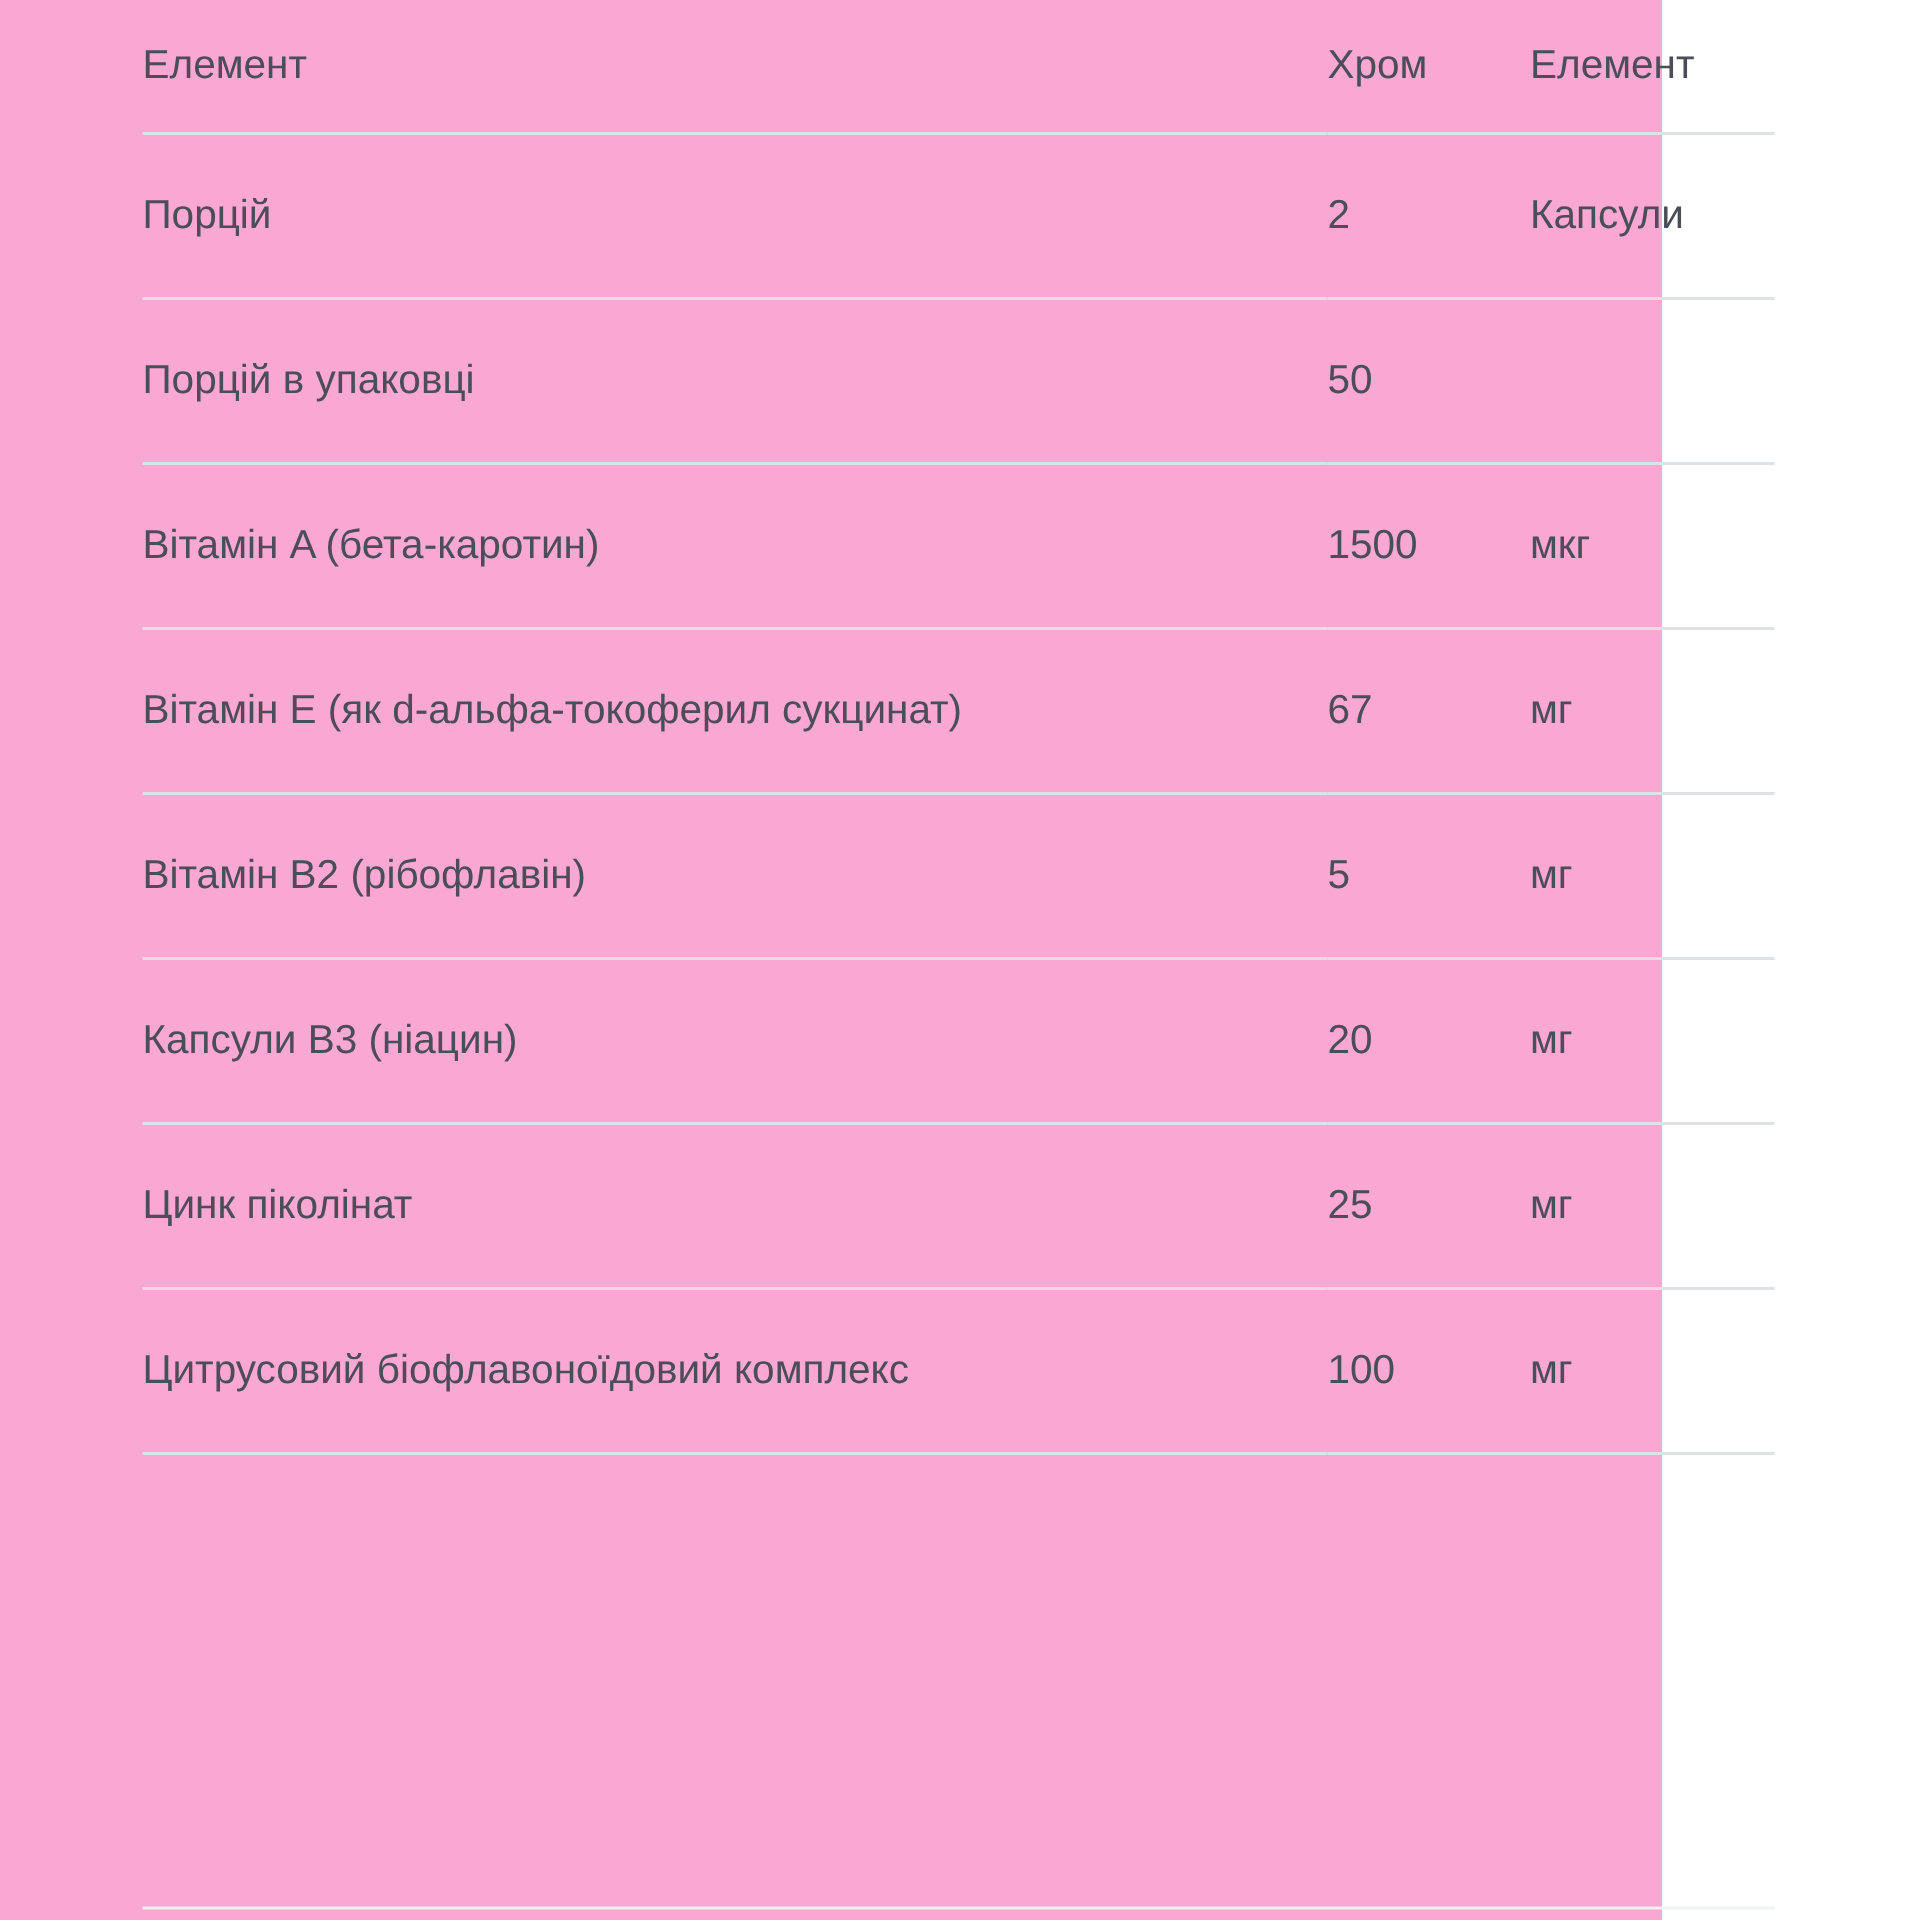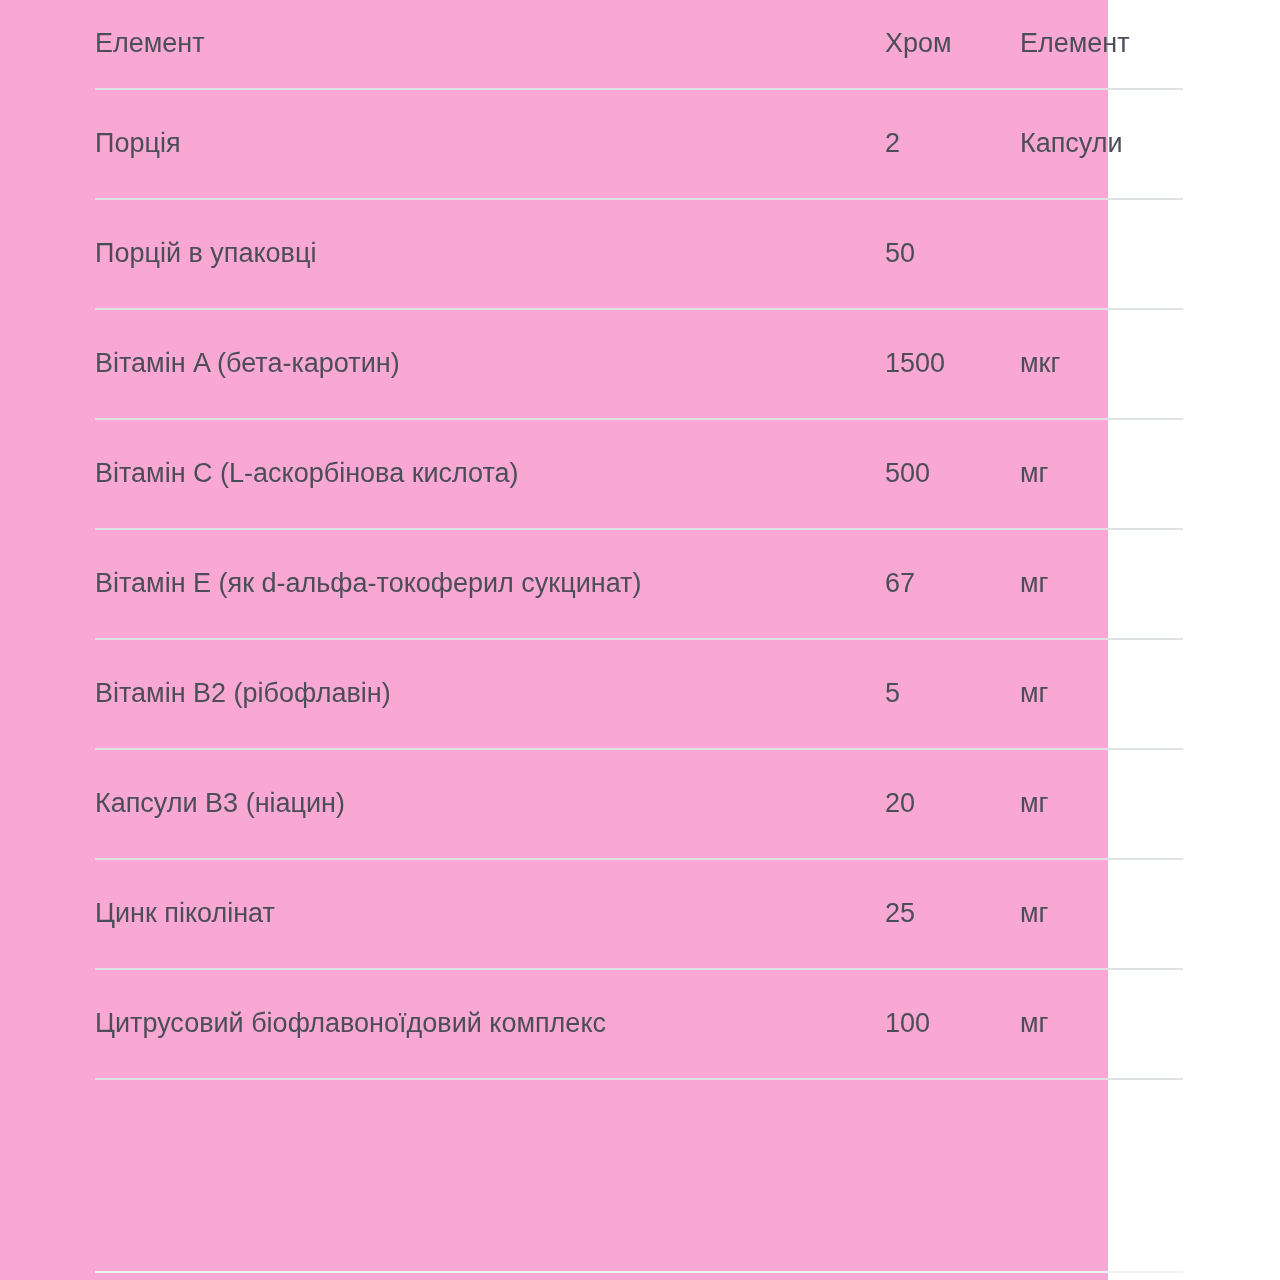--- a/index.html
+++ b/index.html
@@ -93,38 +93,33 @@
     </colgroup>
     <thead>
       <tr>
         <th class="head-element">Елемент</th>
         <th class="head-weight">Хром</th>
         <th class="head-unit">Елемент</th>
       </tr>
     </thead>
     <tbody>
       <tr>
-        <td class="cell-element">Порція</td>
+        <td class="cell-element">Порцій</td>
         <td class="cell-weight">2</td>
         <td class="cell-unit">Капсули</td>
       </tr>
       <tr>
         <td class="cell-element">Порцій в упаковці</td>
         <td class="cell-weight">50</td>
         <td class="cell-unit"></td>
       </tr>
       <tr>
         <td class="cell-element">Вітамін A (бета-каротин)</td>
         <td class="cell-weight">1500</td>
         <td class="cell-unit">мкг</td>
-      </tr>
-      <tr>
-        <td class="cell-element">Вітамін C (L-аскорбінова кислота)</td>
-        <td class="cell-weight">500</td>
-        <td class="cell-unit">мг</td>
       </tr>
       <tr>
         <td class="cell-element">Вітамін E (як d-альфа-токоферил сукцинат)</td>
         <td class="cell-weight">67</td>
         <td class="cell-unit">мг</td>
       </tr>
       <tr>
         <td class="cell-element">Вітамін B2 (рібофлавін)</td>
         <td class="cell-weight">5</td>
         <td class="cell-unit">мг</td>

